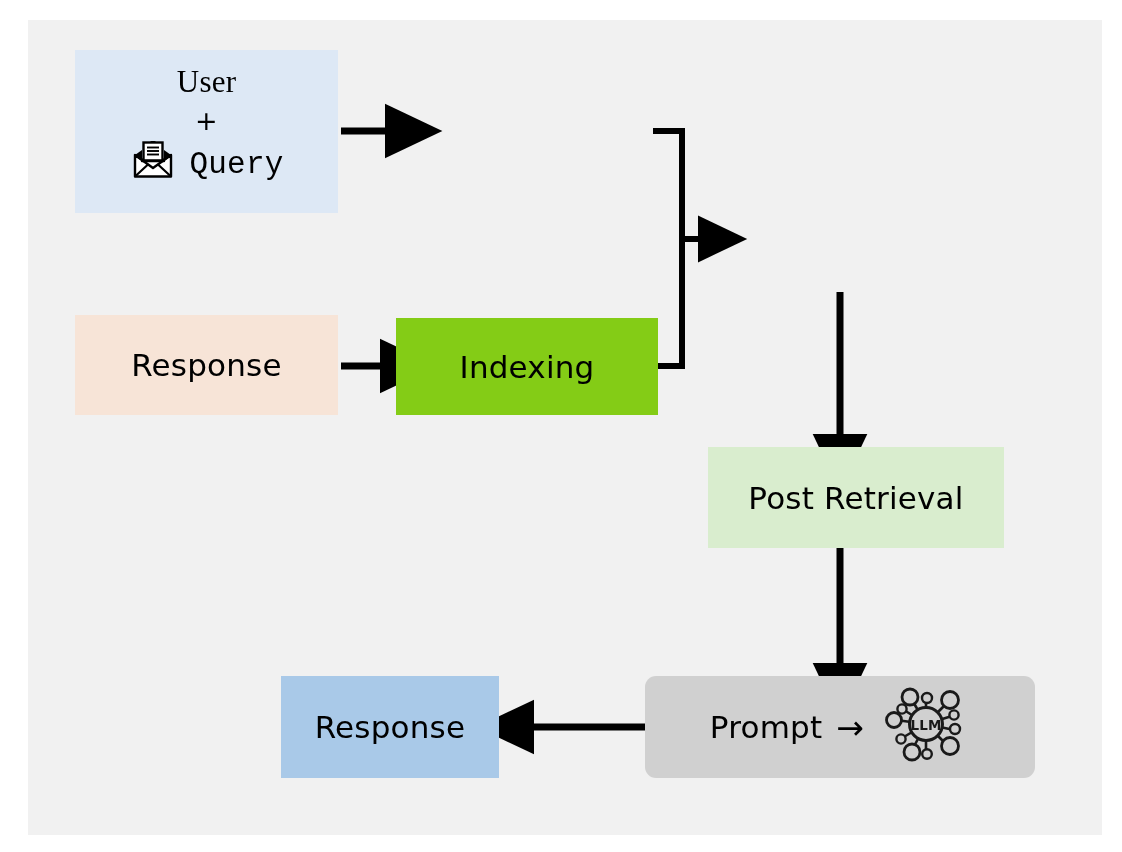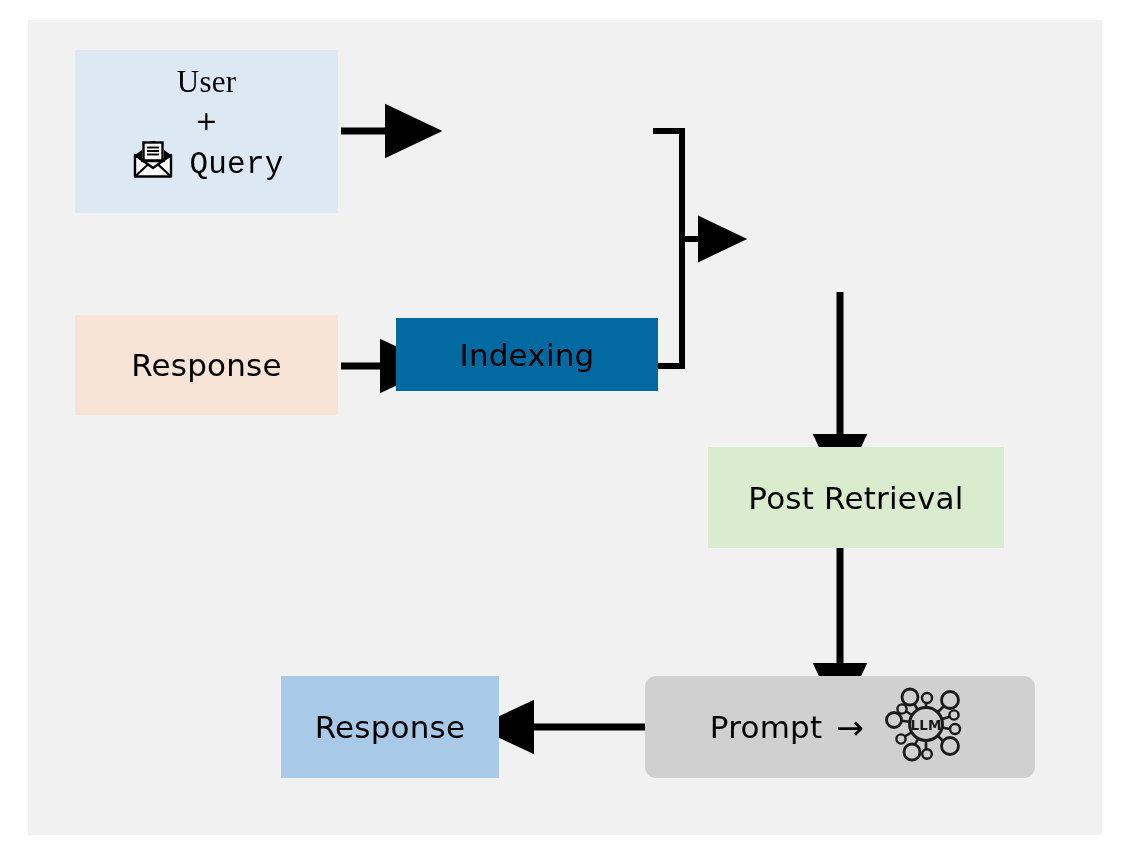--- a/index.html
+++ b/index.html
@@ -62,22 +62,22 @@
   }
   #node-retrieval {
     left: 710px; top: 188px; width: 262px; height: 104px;
     background: #fdfaa0;
   }
   #node-documents {
     left: 75px; top: 315px; width: 263px; height: 100px;
     background: #f7e4d7;
   }
   #node-indexing {
-    left: 396px; top: 318px; width: 262px; height: 73px;
-    background: #0369a1;
+    left: 396px; top: 318px; width: 262px; height: 97px;
+    background: #84cc16;
   }
   #node-post-retrieval {
     left: 708px; top: 447px; width: 296px; height: 101px;
     background: #d9edce;
   }
   #node-prompt-llm {
     left: 645px; top: 676px; width: 390px; height: 102px;
     background: #d0d0d0;
     justify-content: center;
     gap: 18px;

